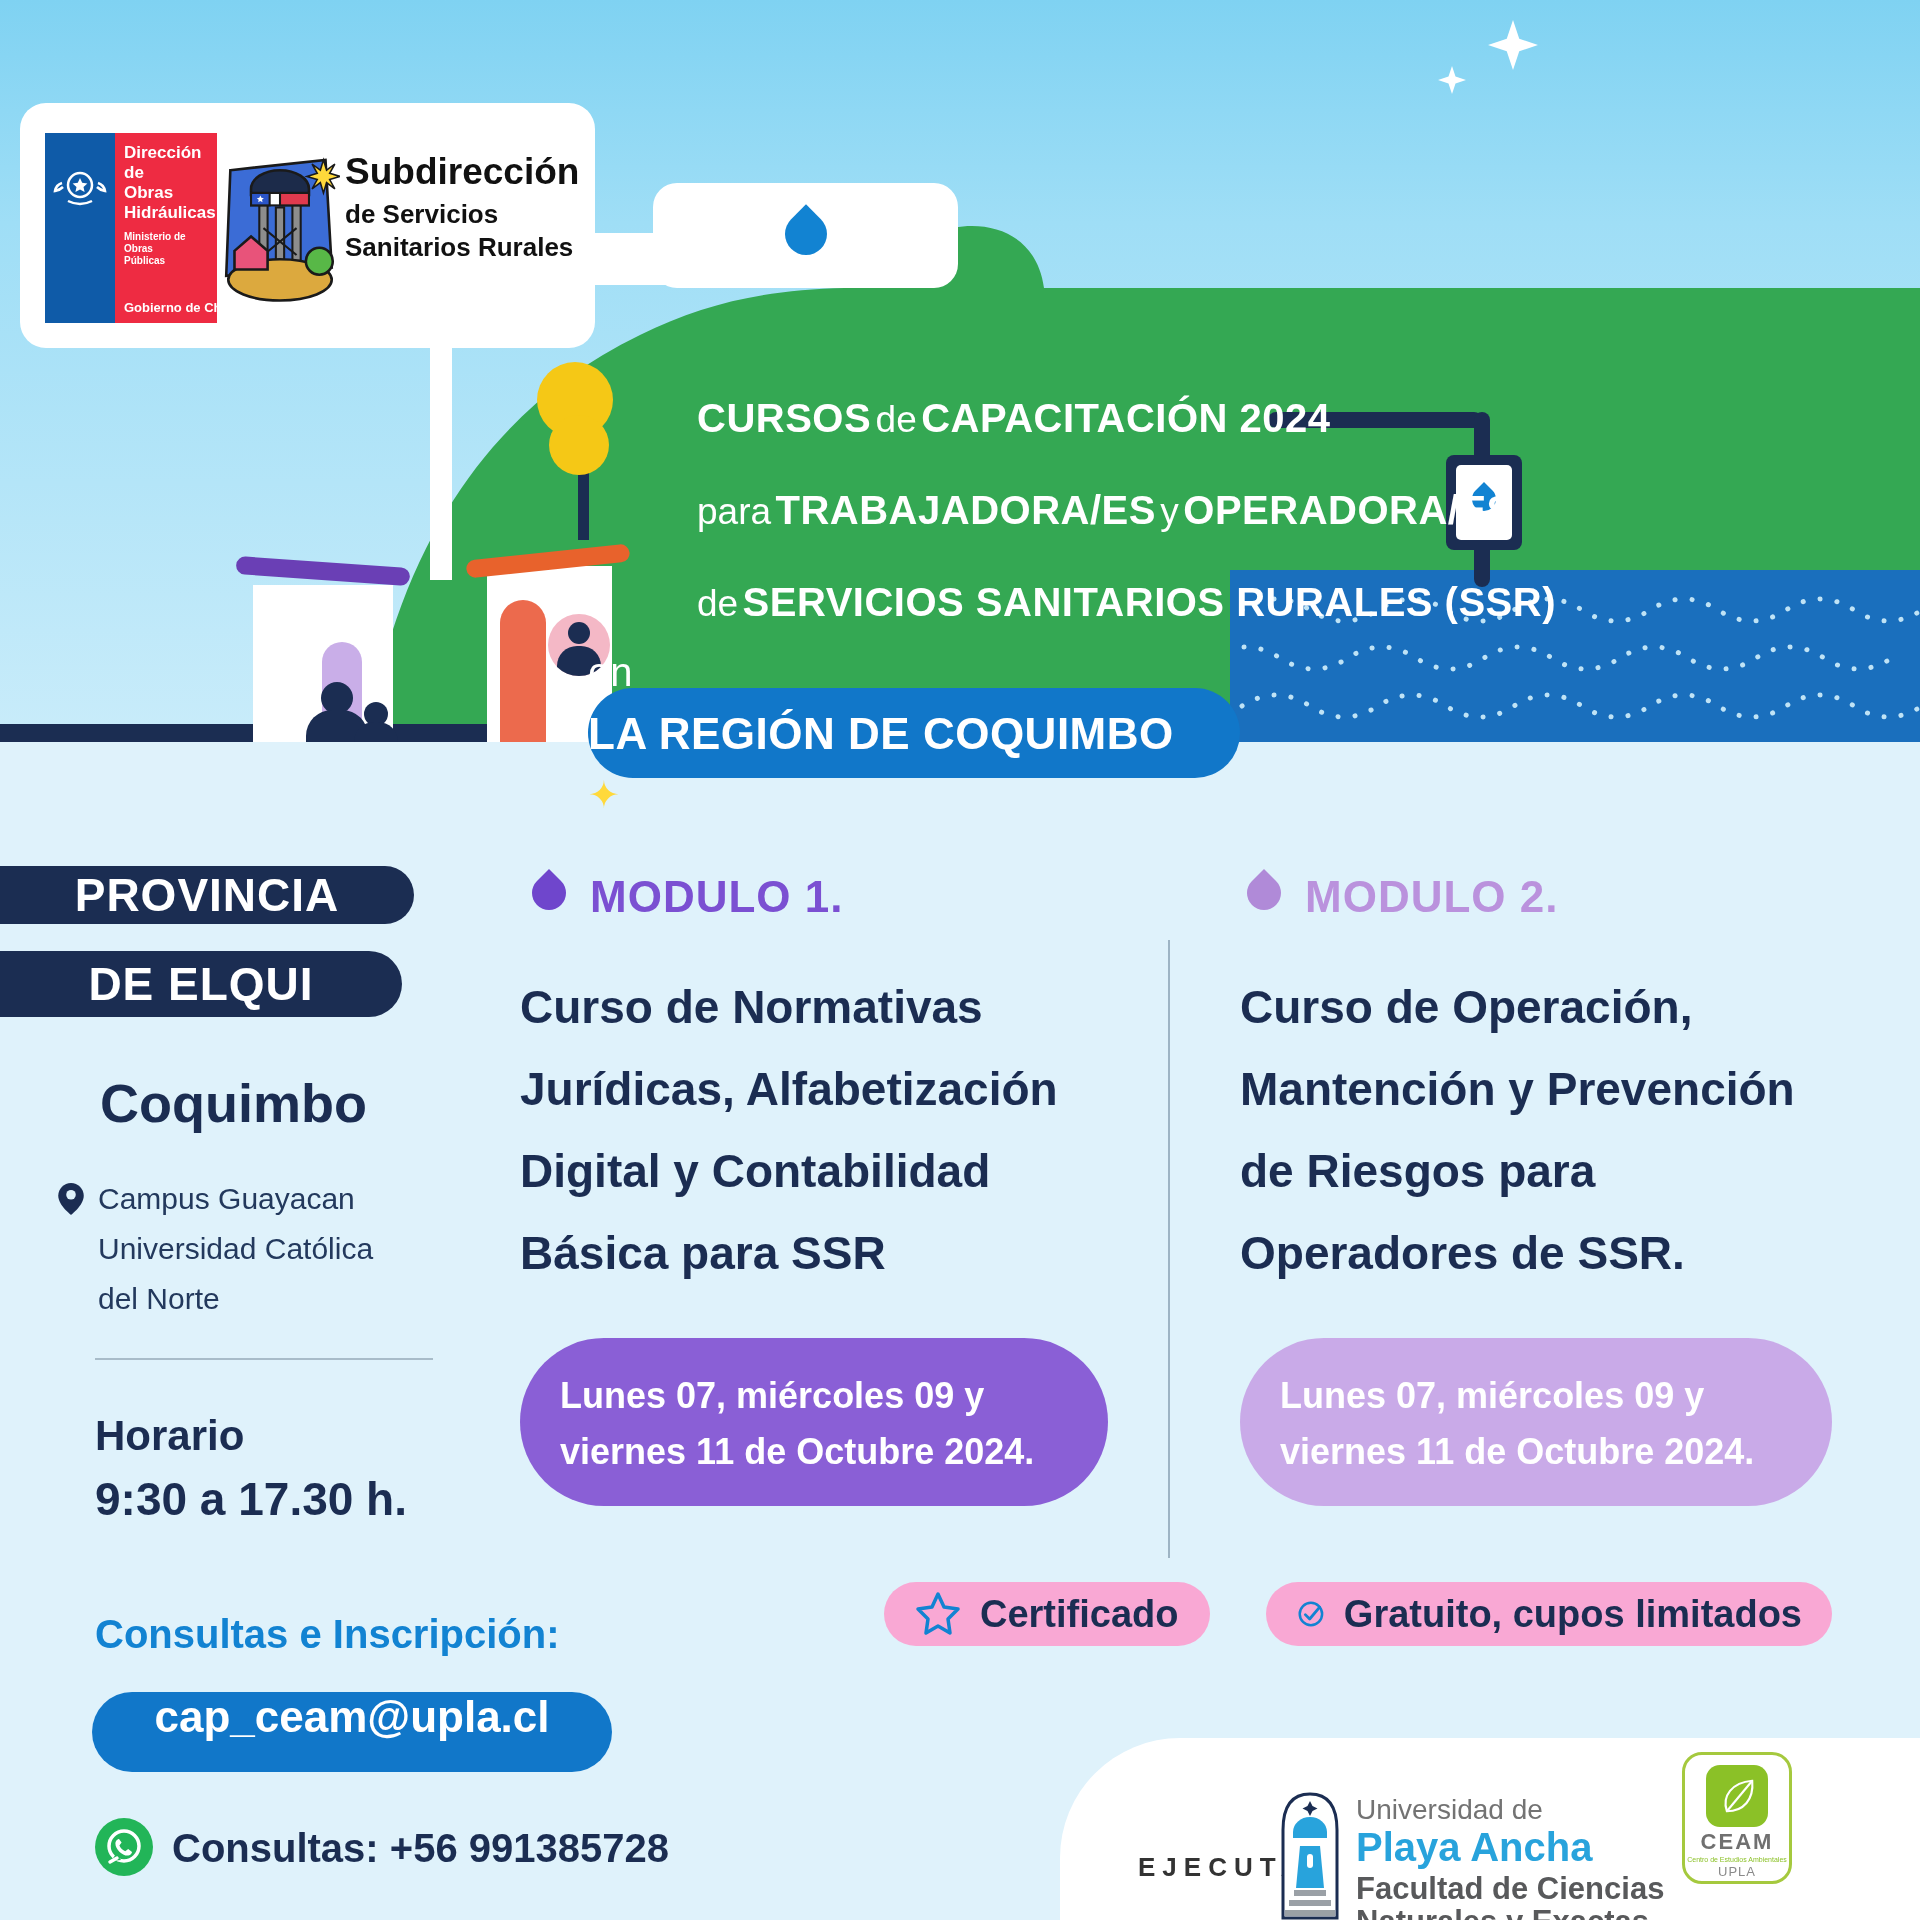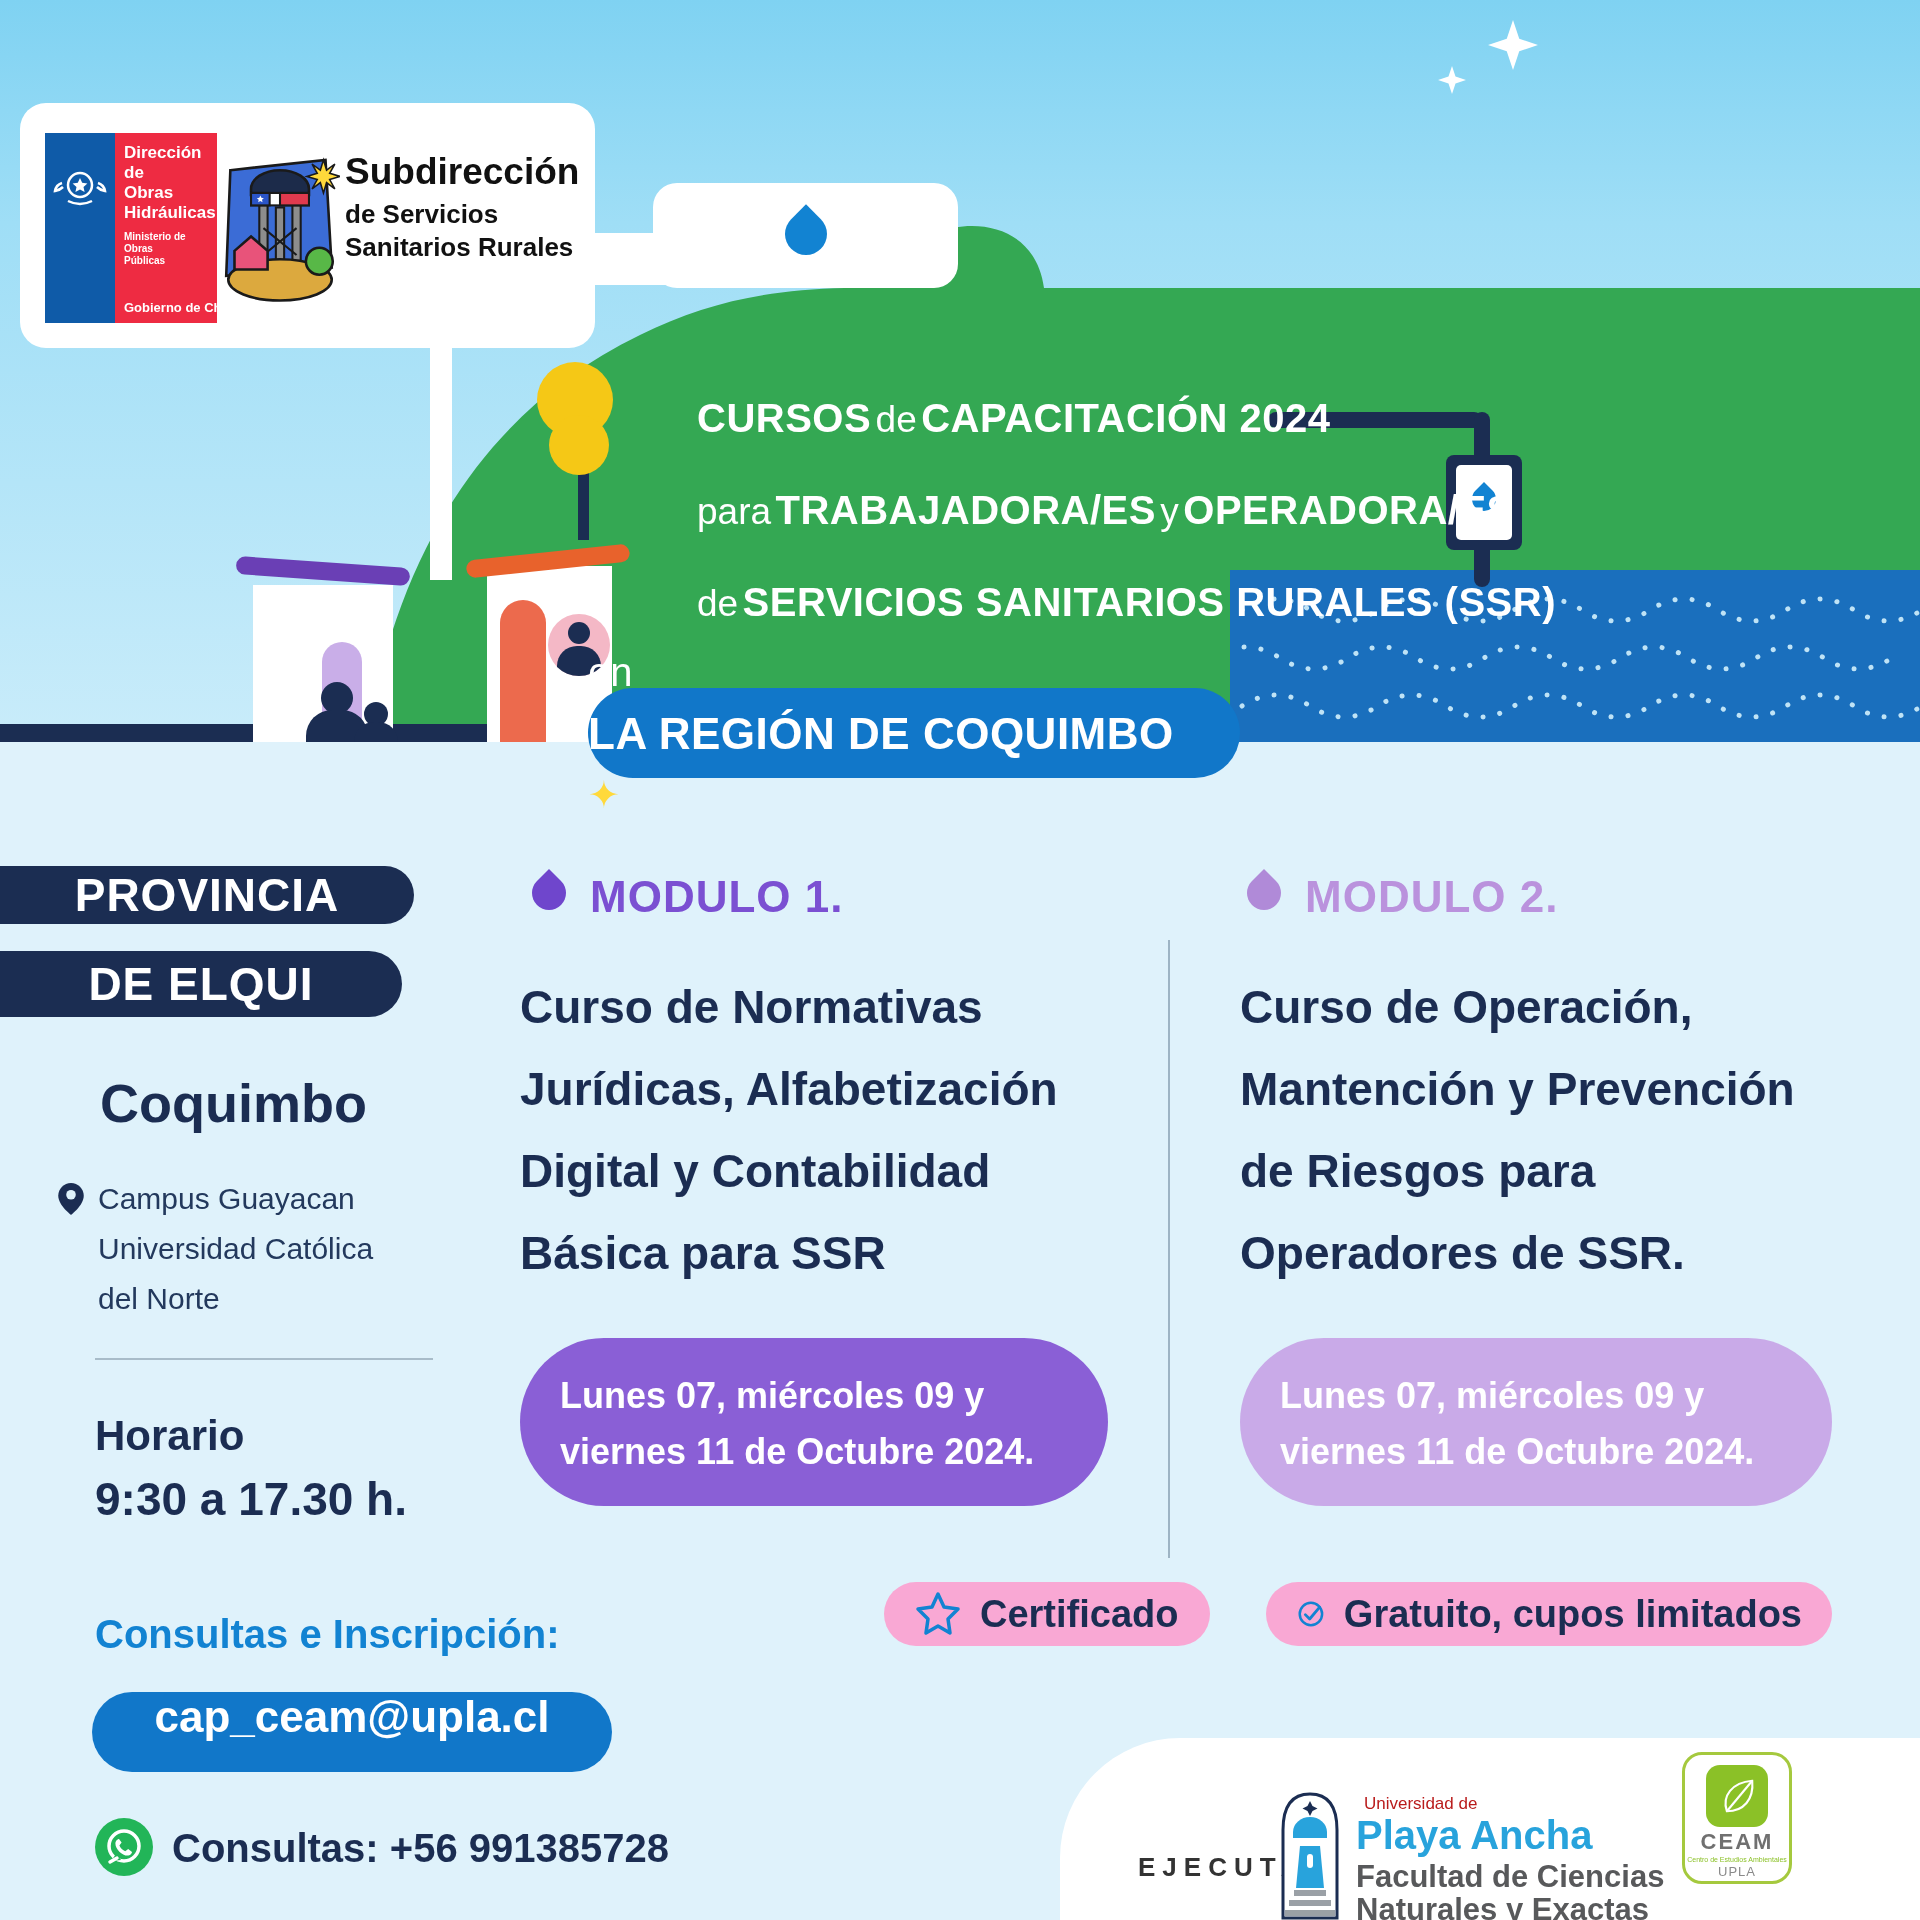--- a/index.html
+++ b/index.html
@@ -266,21 +266,21 @@
     <path d="M32 13 l2.5 5 5 2.5 -5 2.5 -2.5 5 -2.5 -5 -5 -2.5 5 -2.5 Z" fill="#1b2d52"></path>
     <path d="M15 44 a17 15 0 0 1 34 0 v6 H15 Z" fill="#28a3dc"></path>
     <rect x="15" y="50" width="34" height="5" fill="#ffffff"></rect>
     <path d="M22 58 h20 l4 42 H18 Z" fill="#28a3dc"></path>
     <rect x="29" y="66" width="6" height="14" rx="3" fill="#ffffff"></rect>
     <rect x="16" y="102" width="32" height="6" fill="#9aa0a6"></rect>
     <rect x="11" y="112" width="42" height="6" fill="#9aa0a6"></rect>
     <rect x="7" y="122" width="50" height="6" fill="#9aa0a6"></rect>
   </svg>
   <div class="abs" style="left:1356px;top:1794px;">
-    <div style="font-size:17px;color:#b91c1c;margin-left:8px;">Universidad de</div>
+    <div style="font-size:28px;color:#737373;">Universidad de</div>
     <div style="font-size:40px;font-weight:600;color:#28a3dc;line-height:42px;">Playa Ancha</div>
     <div class="upla-gray" style="font-size:31px;line-height:33px;margin-top:4px;">Facultad de Ciencias</div>
     <div class="upla-gray" style="font-size:31px;line-height:33px;">Naturales y Exactas</div>
   </div>
 
   <div class="abs" style="left:1682px;top:1752px;width:110px;height:132px;background:#ffffff;
               border:3px solid #a5c93e;border-radius:20px;box-sizing:border-box;text-align:center;">
     <div style="width:62px;height:62px;background:#8bc127;border-radius:14px;margin:10px auto 2px auto;
                 display:flex;align-items:center;justify-content:center;">
       <svg width="44" height="44" viewBox="0 0 52 52">

